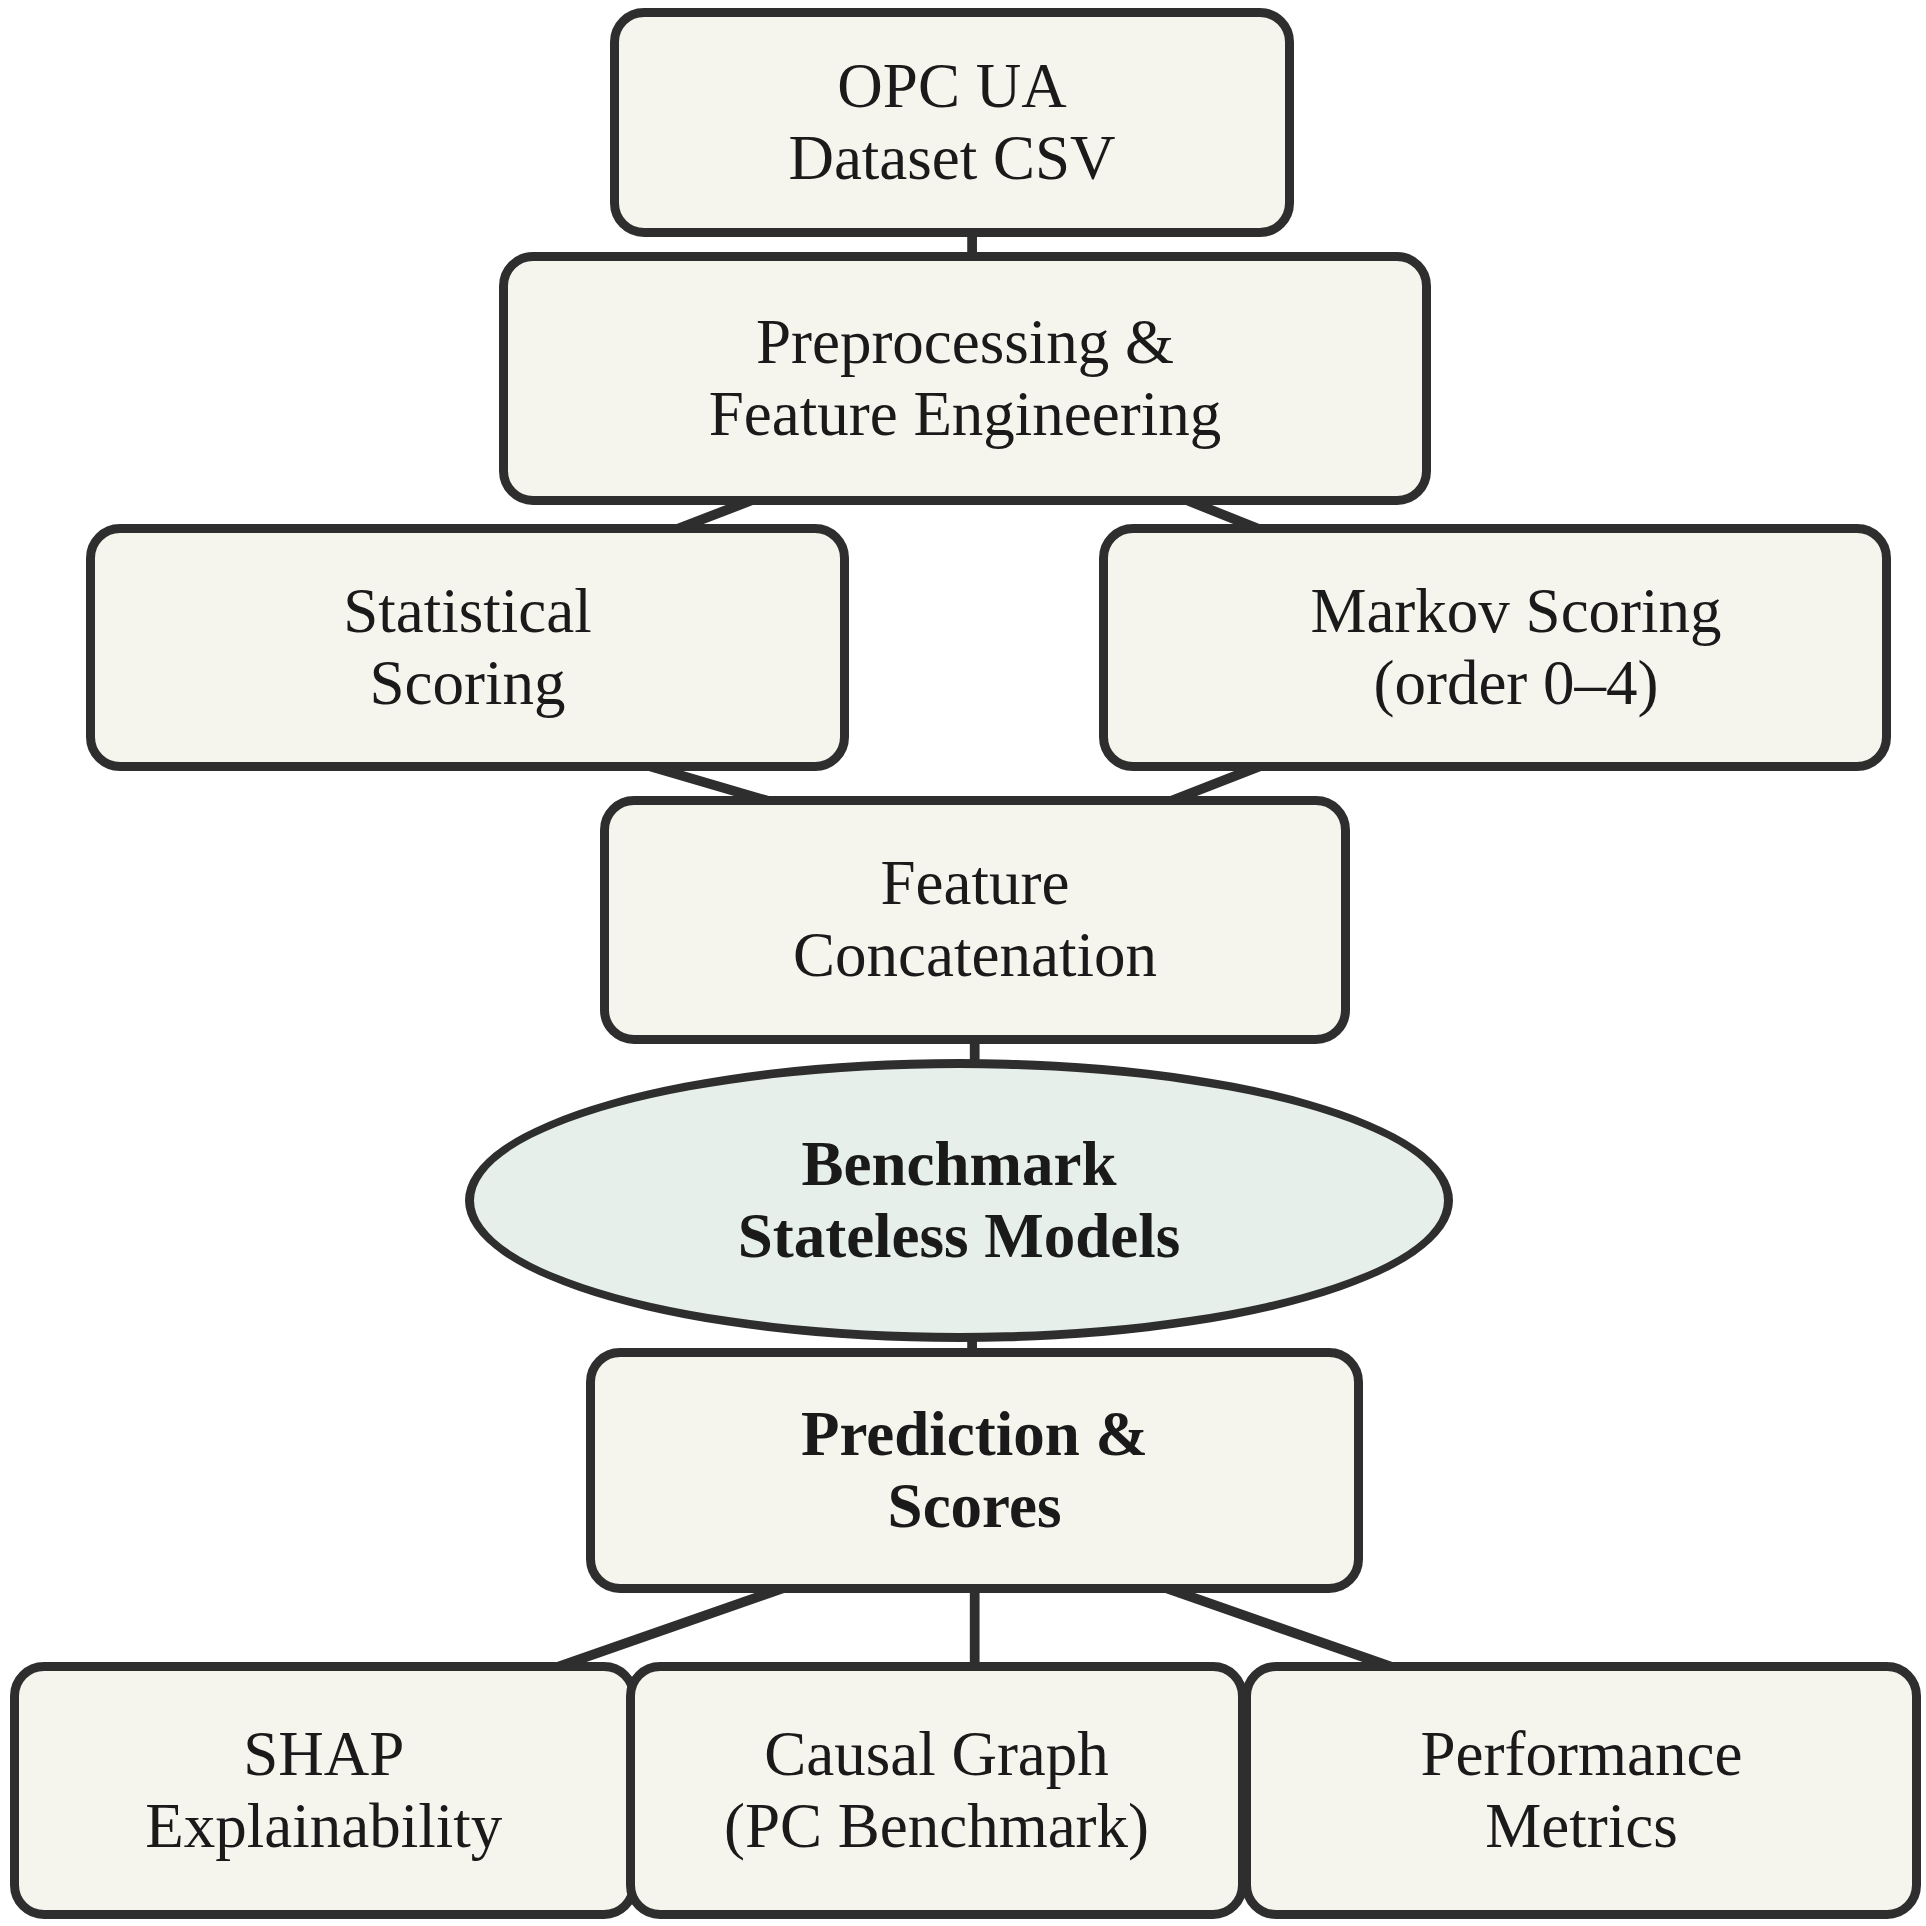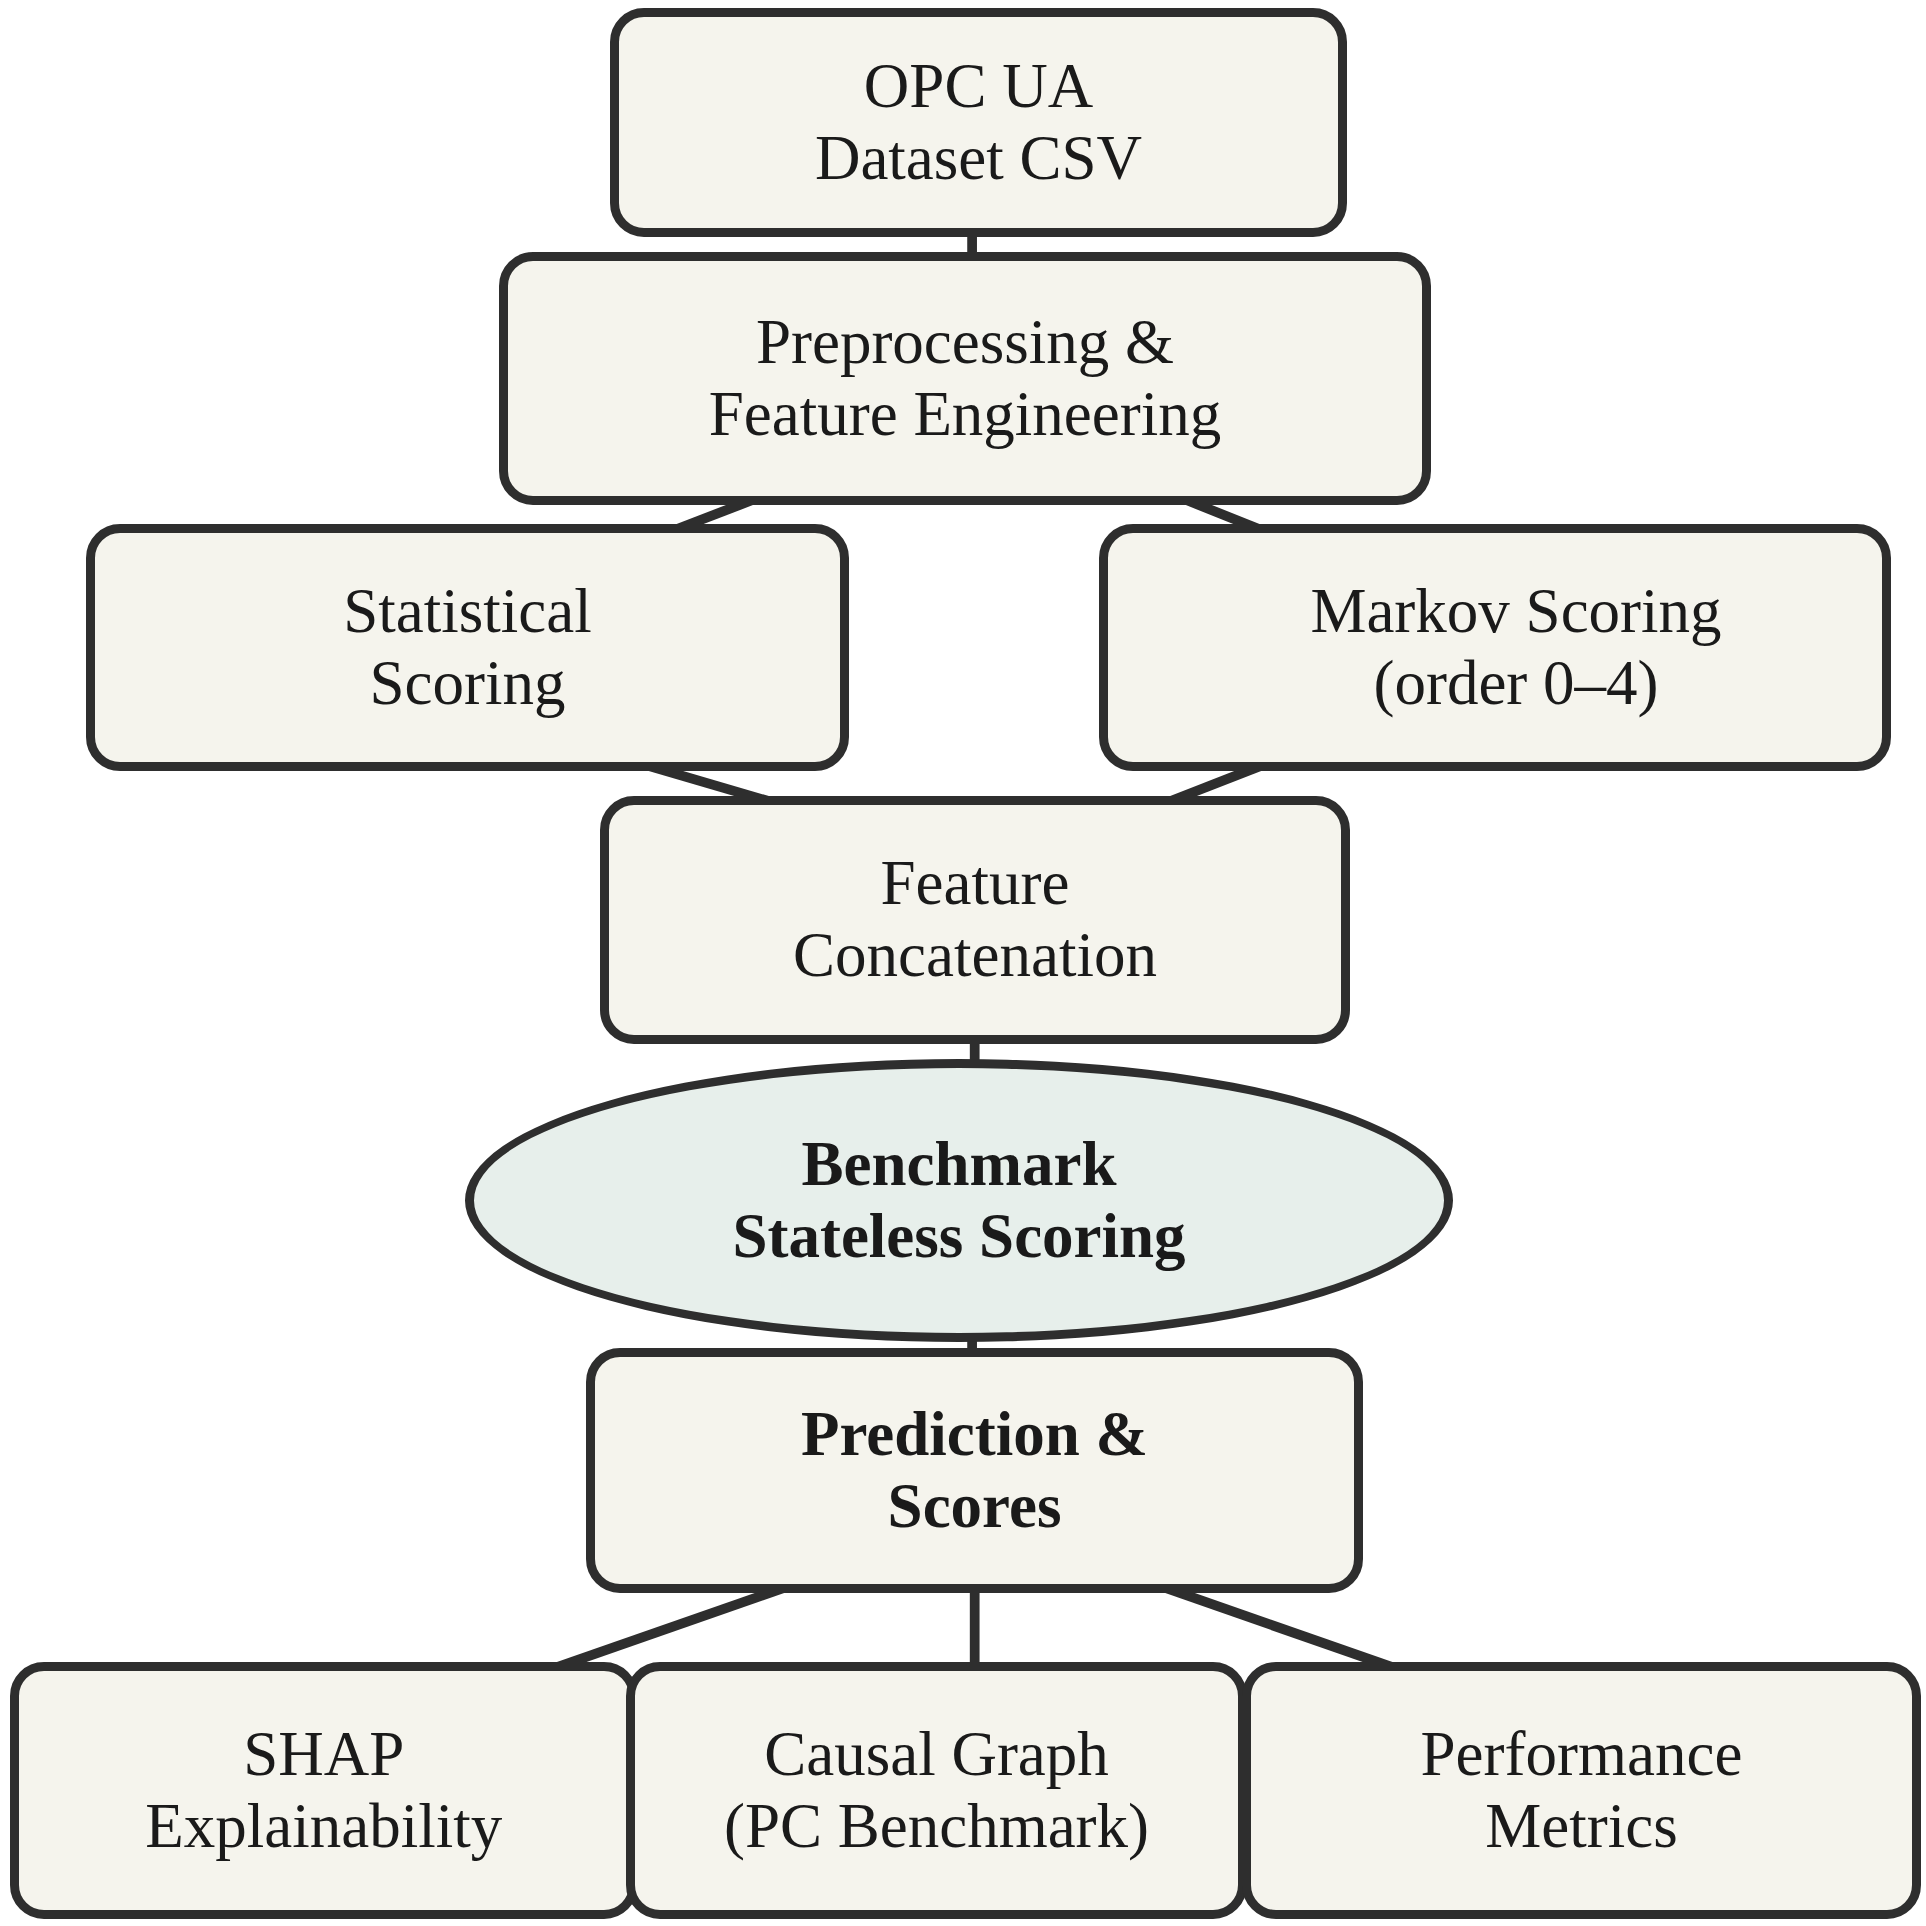--- a/index.html
+++ b/index.html
@@ -43,21 +43,21 @@
     line-height:1.14;
   }
   .node.ellipse{
     background:var(--ellipse-fill);
     border-radius:50%;
     font-weight:bold;
   }
   .node span{ display:block; white-space:nowrap; }
 
   
-  #n-opc      { left:610px;  top:8.4px;   width:737px; height:229px; }
+  #n-opc      { left:610px;  top:8.4px;   width:684px; height:229px; }
   #n-prep     { left:499px;  top:252px;  width:932px; height:253px; }
   #n-stat     { left:86px;  top:524px;  width:763px; height:247px;font-family:Liberation Serif, serif; }
   #n-markov   { left:1099px; top:524px;  width:792px; height:247px;padding-left:42px; }
   #n-concat   { left:600px;  top:796px; width:750px; height:248px; }
   #n-bench    { left:465px;  top:1059px; width:988px; height:283px; }
   #n-pred     { left:586px;  top:1348px; width:777px; height:245px;font-weight:bold; }
   #n-shap     { left:9.7px;   top:1662px; width:628px;  height:257px; }
   #n-causal   { left:626px;  top:1662px; width:621px;  height:257px; }
   #n-perf     { left:1242px; top:1662px; width:679px; height:257px; }
 </style>
@@ -99,21 +99,21 @@
     <span>(order 0–4)</span>
   </div>
 
   <div class="node" id="n-concat">
     <span>Feature</span>
     <span>Concatenation</span>
   </div>
 
   <div class="node ellipse" id="n-bench">
     <span>Benchmark</span>
-    <span>Stateless Scoring</span>
+    <span>Stateless Models</span>
   </div>
 
   <div class="node" id="n-pred">
     <span>Prediction &amp;</span>
     <span>Scores</span>
   </div>
 
   <div class="node" id="n-shap">
     <span>SHAP</span>
     <span>Explainability</span>

